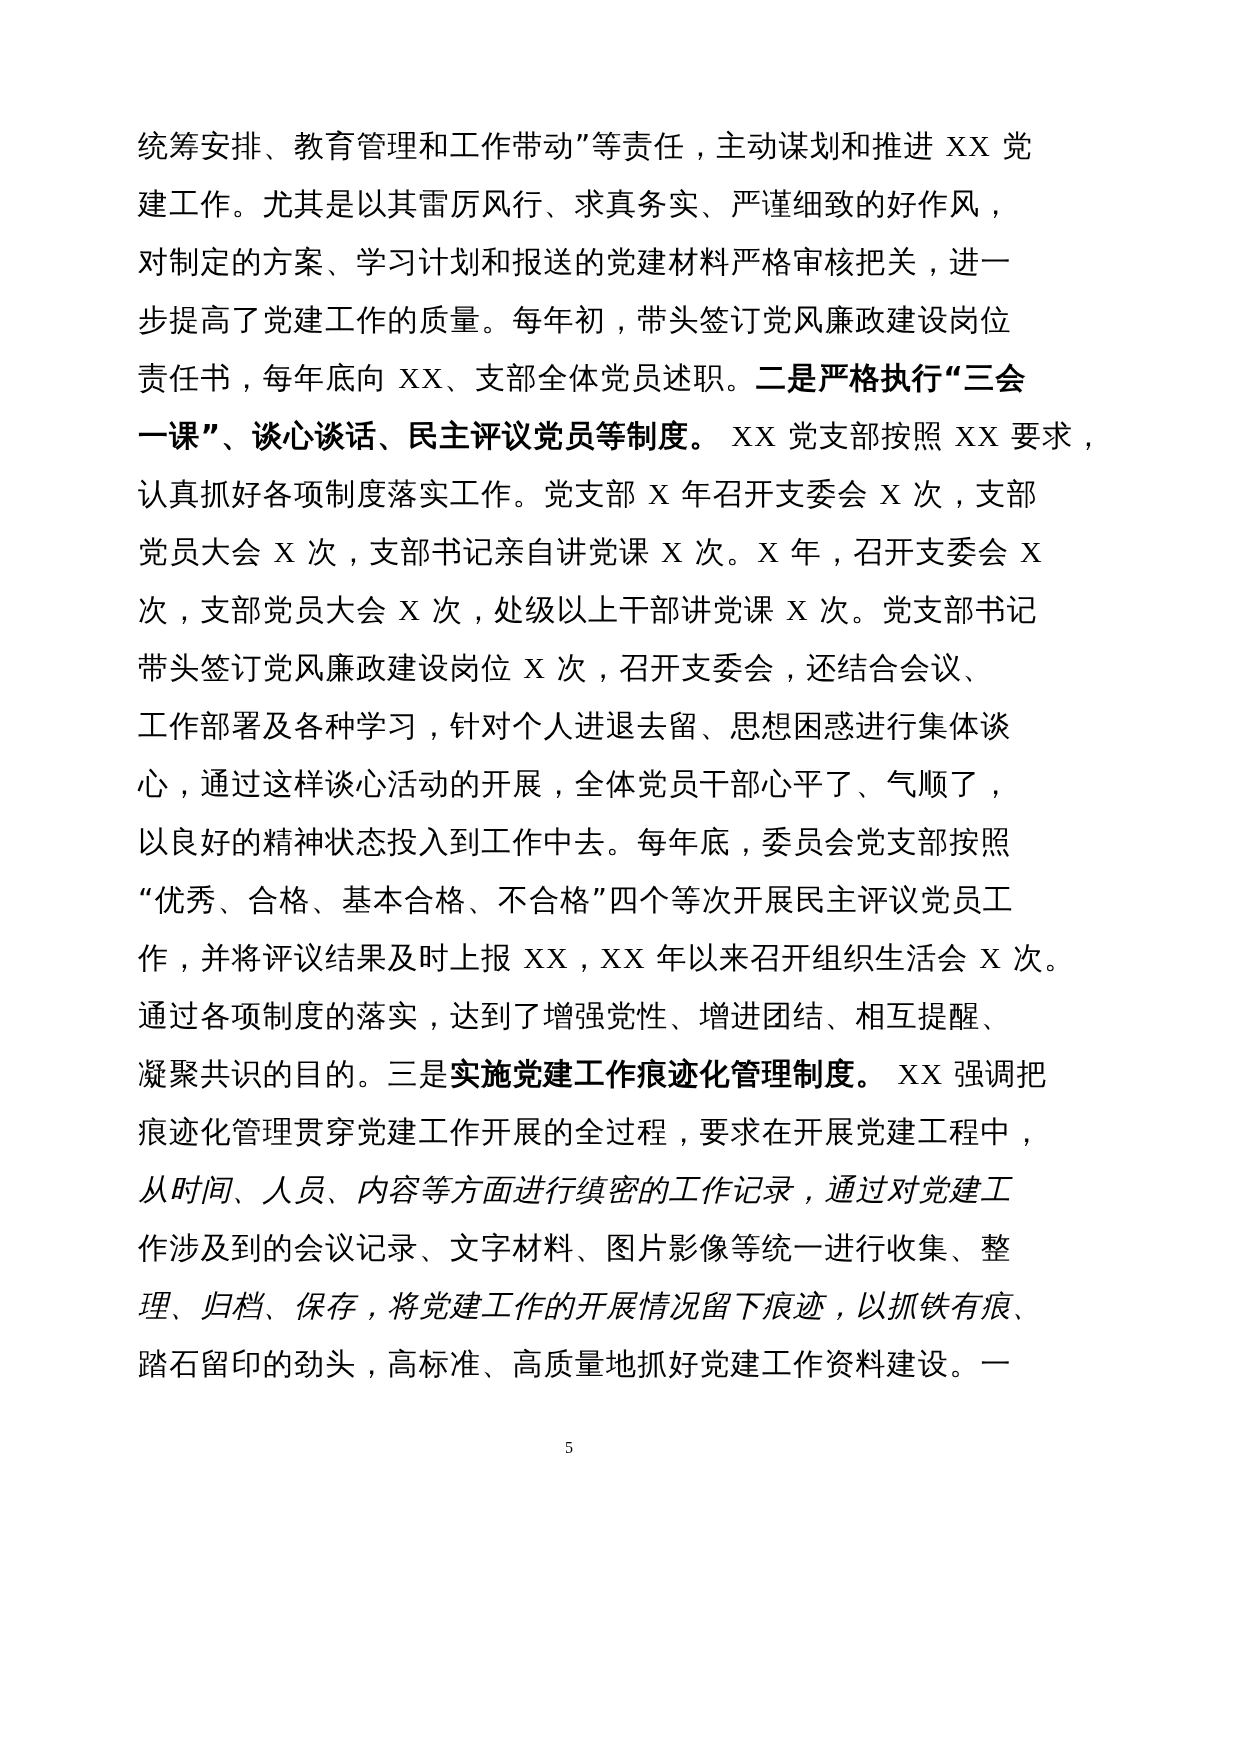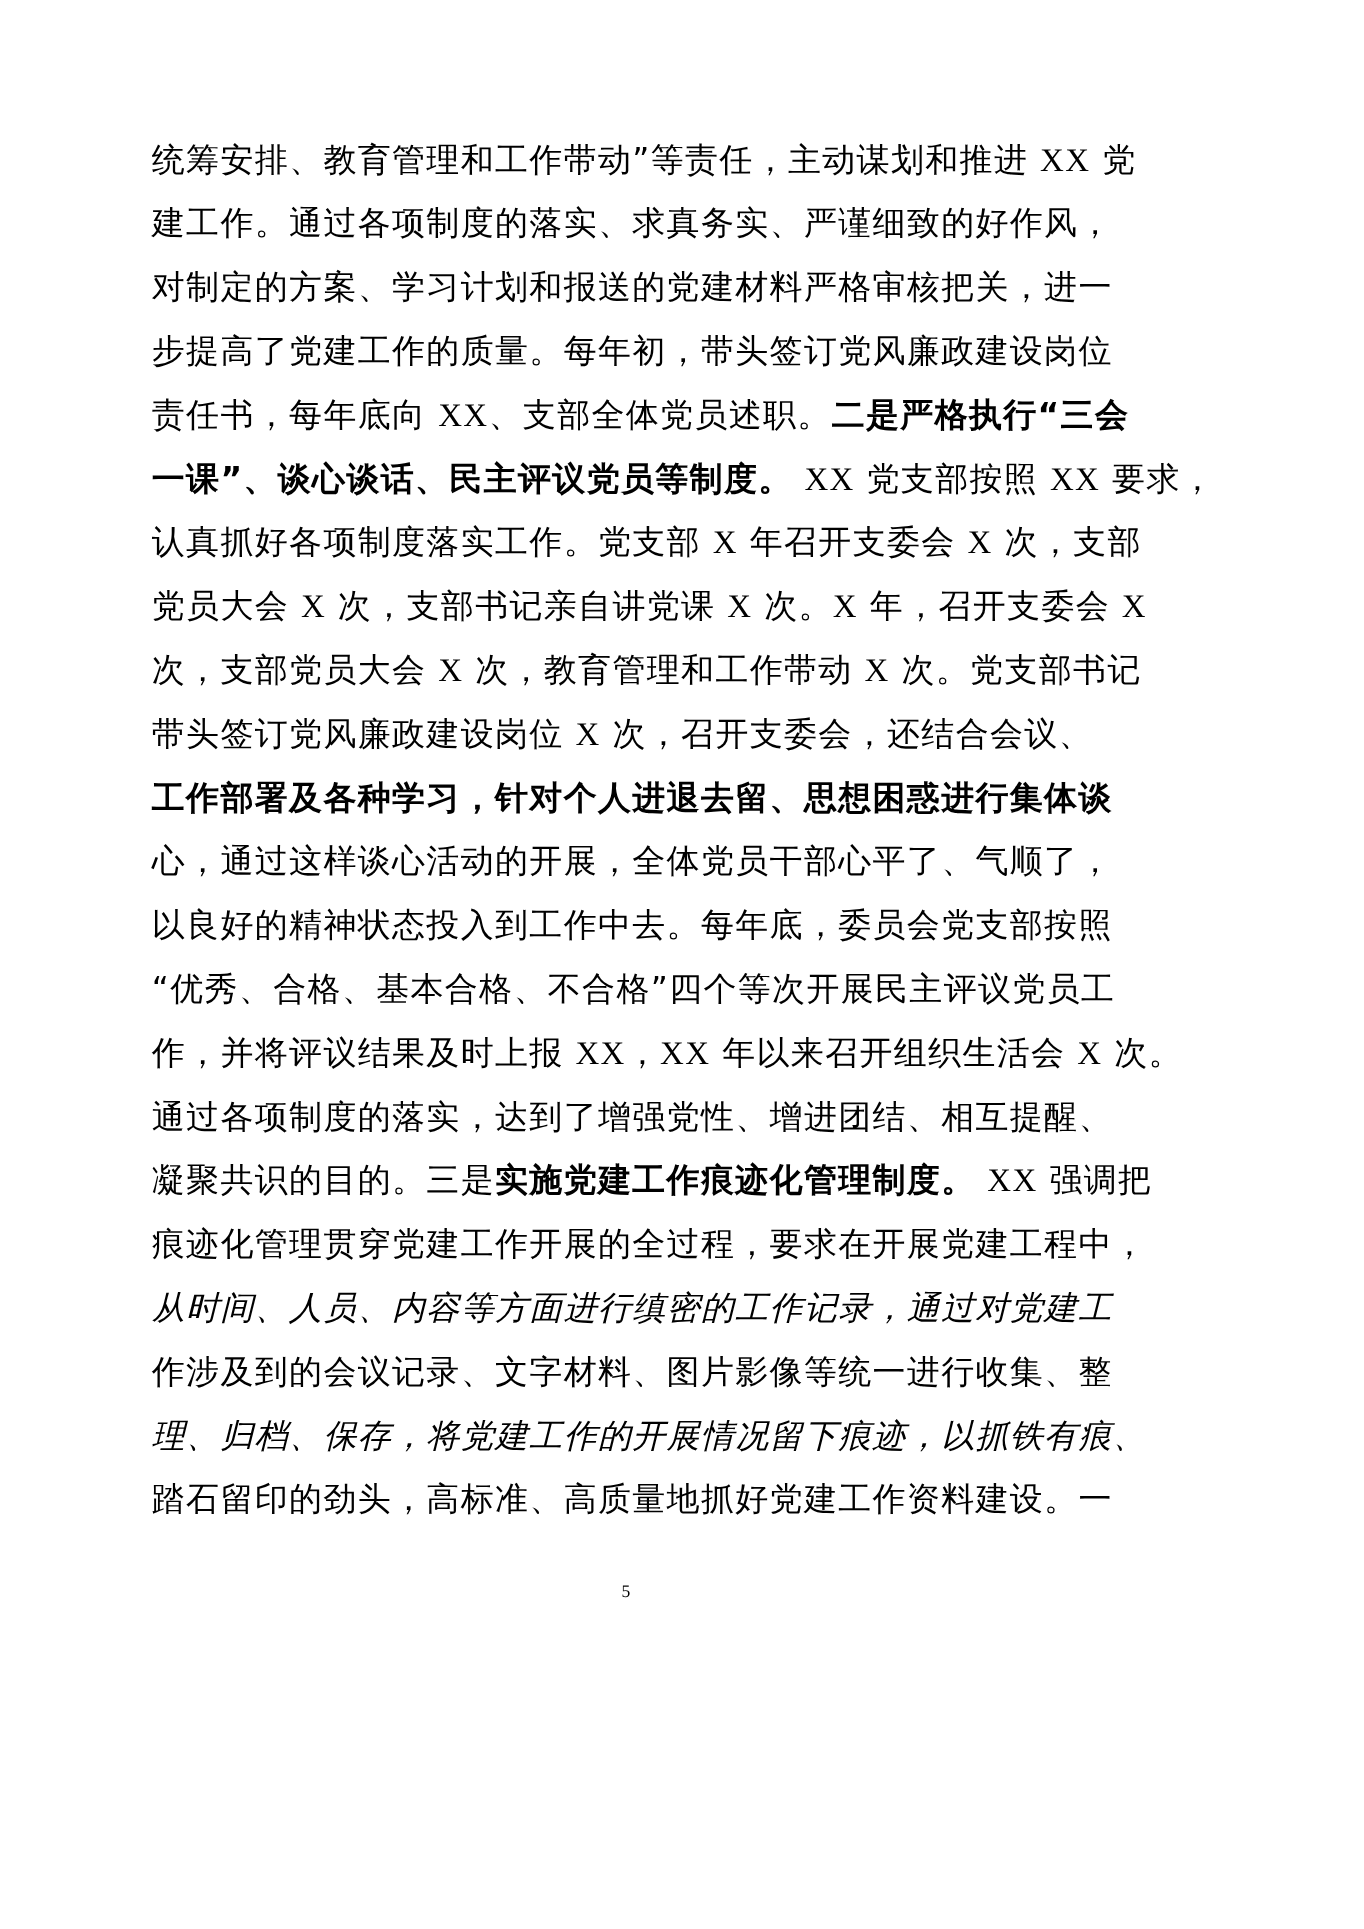--- a/index.html
+++ b/index.html
@@ -51,30 +51,30 @@
       line-height: 20px;
       color: #000000;
     }
   </style>
 </head>
 <body>
 
 <div class="page">
   <div class="body-text" id="body-text">
       <div class="line" style="top: 0px;"><span class="seg">统筹安排、教育管理和工作带动”等责任，主动谋划和推进 </span><span class="seg latin">XX</span><span class="seg"> 党</span></div>
-      <div class="line" style="top: 58px;"><span class="seg">建工作。通过各项制度的落实、求真务实、严谨细致的好作风，</span></div>
+      <div class="line" style="top: 58px;"><span class="seg">建工作。尤其是以其雷厉风行、求真务实、严谨细致的好作风，</span></div>
       <div class="line" style="top: 116px;"><span class="seg">对制定的方案、学习计划和报送的党建材料严格审核把关，进一</span></div>
       <div class="line" style="top: 174px;"><span class="seg">步提高了党建工作的质量。每年初，带头签订党风廉政建设岗位</span></div>
       <div class="line" style="top: 232px;"><span class="seg">责任书，每年底向 </span><span class="seg latin">XX</span><span class="seg">、支部全体党员述职。</span><span class="seg bold">二是严格执行“三会</span></div>
       <div class="line" style="top: 290px;"><span class="seg bold">一课”、谈心谈话、民主评议党员等制度。</span><span class="seg"> </span><span class="seg latin">XX</span><span class="seg"> 党支部按照 </span><span class="seg latin">XX</span><span class="seg"> 要求，</span></div>
       <div class="line" style="top: 348px;"><span class="seg">认真抓好各项制度落实工作。党支部 </span><span class="seg latin">X</span><span class="seg"> 年召开支委会 </span><span class="seg latin">X</span><span class="seg"> 次，支部</span></div>
       <div class="line" style="top: 406px; text-align: right;"><span class="seg">党员大会 </span><span class="seg latin">X</span><span class="seg"> 次，支部书记亲自讲党课 </span><span class="seg latin">X</span><span class="seg"> 次。</span><span class="seg latin">X</span><span class="seg"> 年，召开支委会 </span><span class="seg latin">X</span></div>
-      <div class="line" style="top: 464px;"><span class="seg">次，支部党员大会 </span><span class="seg latin">X</span><span class="seg"> 次，教育管理和工作带动 </span><span class="seg latin">X</span><span class="seg"> 次。党支部书记</span></div>
+      <div class="line" style="top: 464px;"><span class="seg">次，支部党员大会 </span><span class="seg latin">X</span><span class="seg"> 次，处级以上干部讲党课 </span><span class="seg latin">X</span><span class="seg"> 次。党支部书记</span></div>
       <div class="line" style="top: 522px;"><span class="seg">带头签订党风廉政建设岗位 </span><span class="seg latin">X</span><span class="seg"> 次，召开支委会，还结合会议、</span></div>
-      <div class="line" style="top: 580px; font-weight: bold;"><span class="seg">工作部署及各种学习，针对个人进退去留、思想困惑进行集体谈</span></div>
+      <div class="line" style="top: 580px;"><span class="seg">工作部署及各种学习，针对个人进退去留、思想困惑进行集体谈</span></div>
       <div class="line" style="top: 638px;"><span class="seg">心，通过这样谈心活动的开展，全体党员干部心平了、气顺了，</span></div>
       <div class="line" style="top: 696px;"><span class="seg">以良好的精神状态投入到工作中去。每年底，委员会党支部按照</span></div>
       <div class="line" style="top: 754px;"><span class="seg">“优秀、合格、基本合格、不合格”四个等次开展民主评议党员工</span></div>
       <div class="line" style="top: 812px;"><span class="seg">作，并将评议结果及时上报 </span><span class="seg latin">XX</span><span class="seg">，</span><span class="seg latin">XX</span><span class="seg"> 年以来召开组织生活会 </span><span class="seg latin">X</span><span class="seg"> 次。</span></div>
       <div class="line" style="top: 870px;"><span class="seg">通过各项制度的落实，达到了增强党性、增进团结、相互提醒、</span></div>
       <div class="line" style="top: 928px;"><span class="seg">凝聚共识的目的。三是</span><span class="seg bold">实施党建工作痕迹化管理制度。</span><span class="seg"> </span><span class="seg latin">XX</span><span class="seg"> 强调把</span></div>
       <div class="line" style="top: 986px;"><span class="seg">痕迹化管理贯穿党建工作开展的全过程，要求在开展党建工程中，</span></div>
       <div class="line" style="top: 1044px; font-style: italic;"><span class="seg">从时间、人员、内容等方面进行缜密的工作记录，通过对党建工</span></div>
       <div class="line" style="top: 1102px;"><span class="seg">作涉及到的会议记录、文字材料、图片影像等统一进行收集、整</span></div>
       <div class="line" style="top: 1160px; font-style: italic;"><span class="seg">理、归档、保存，将党建工作的开展情况留下痕迹，以抓铁有痕、</span></div>

